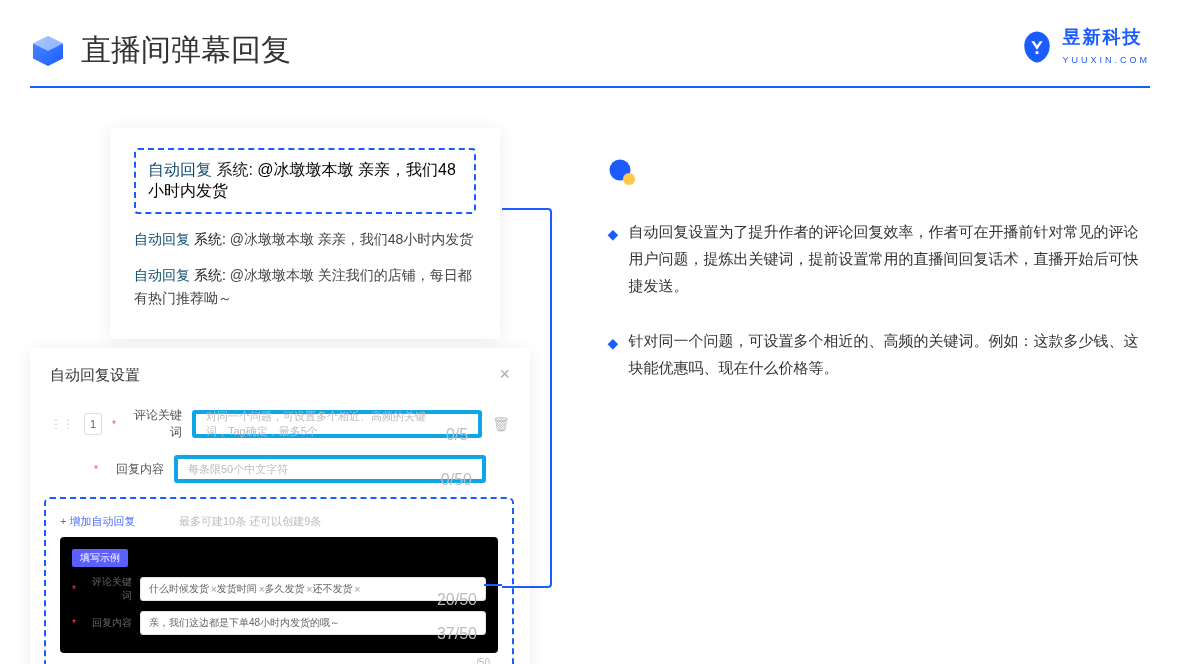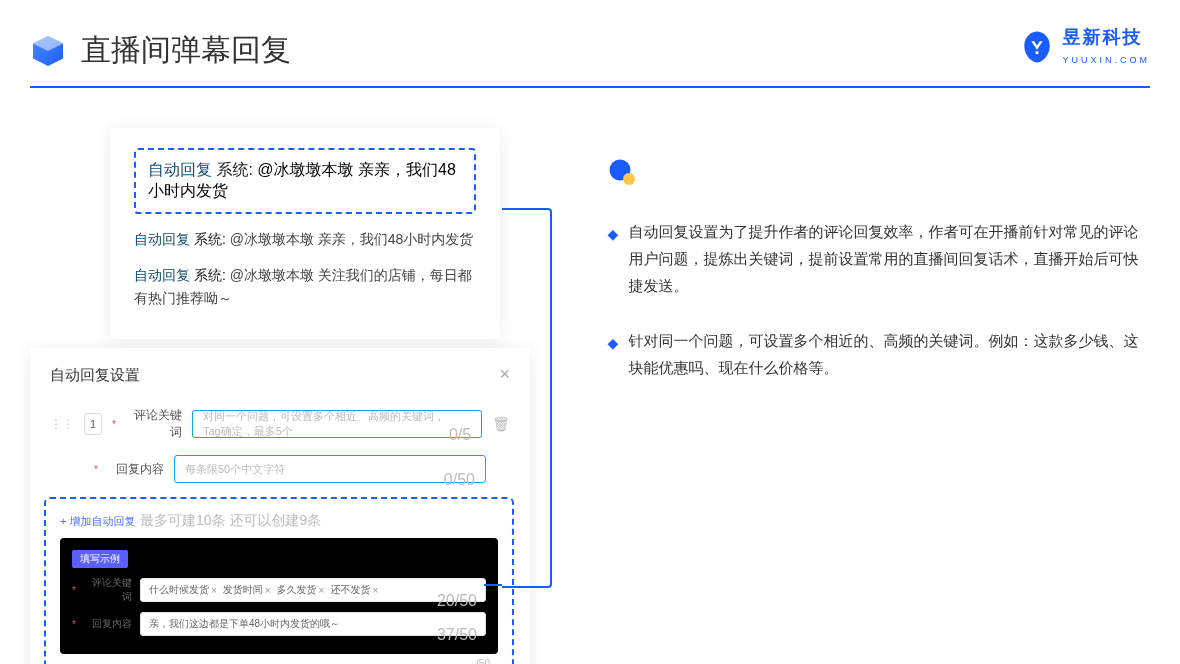--- a/index.html
+++ b/index.html
@@ -30,27 +30,27 @@
 .tag-sys { color: #222; }
 
 .card-settings { top: 220px; left: 0; width: 500px; padding: 16px 20px 24px; }
 .settings-hd { display: flex; justify-content: space-between; align-items: flex-end; font-size: 15px; color: #333; margin-bottom: 22px; }
 .close-x { color: #aaa; font-size: 18px; cursor: pointer; }
 
 .form-row { display: flex; align-items: center; gap: 10px; margin-bottom: 14px; font-size: 12px; }
 .row-num { width: 18px; height: 22px; border: 1px solid #ddd; border-radius: 3px; display: inline-flex; align-items: center; justify-content: center; font-size: 11px; color: #666; }
 .req { color: #e55353; font-size: 10px; }
 .lbl { color: #555; width: 56px; text-align: right; }
-.inp { flex: 1; border: 1px solid #0ea5e9; border-radius: 3px; height: 28px; padding: 0 10px; font-size: 11px; color: #bbb; display: flex; align-items: center; justify-content: space-between; }
+.inp { flex: 1; border: 4px solid #0ea5e9; border-radius: 3px; height: 28px; padding: 0 10px; font-size: 11px; color: #bbb; display: flex; align-items: center; justify-content: space-between; }
 .cnt { color: #bbb; font-size: 16px; margin-top: 22px; }
 .trash { color: #bbb; font-size: 14px; }
 
 .card-example { position: absolute; top: 355px; left: 0; width: 485px; border: 2px dashed #1b5cff; border-radius: 6px; padding: 12px 14px; }
 .add-link { color: #4d71ff; font-size: 11px; }
-.add-hint { color: #bbb; font-size: 14px; }
+.add-hint { color: #bbb; font-size: 11px; margin-left: 39px; }
 .ex-box { background: #000000; border-radius: 4px; padding: 10px 12px; margin-top: 8px; }
 .ex-badge { background: #5b5fff; color: #fff; font-size: 10px; padding: 2px 8px; border-radius: 2px; display: inline-block; margin-bottom: 8px; }
 .ex-row { display: flex; align-items: center; gap: 8px; margin-bottom: 8px; font-size: 10px; }
 .ex-lbl { color: #666; width: 48px; text-align: right; }
 .ex-inp { flex: 1; border: 1px solid #e3e3e8; background: #fff; border-radius: 3px; height: 24px; padding: 0 8px; display: flex; align-items: center; gap: 4px; font-size: 10px; color: #666; justify-content: space-between; }
 .tagchip { display: inline-flex; align-items: center; gap: 2px; }
 .tagx { color: #999; }
 
 .connector { position: absolute; top: 80px; left: 472px; width: 50px; height: 380px; border-top: 2px solid #1b5cff; border-right: 2px solid #1b5cff; border-bottom: 2px solid #1b5cff; border-radius: 0 4px 4px 0; }
 .conn-bot { position: absolute; bottom: 0; left: -18px; width: 18px; border-top: 2px solid #1b5cff; }
@@ -137,21 +137,21 @@
 
       <div class="card-example" style="position:relative;top:0;left:-6px;width:470px;margin-top:8px">
         <span class="add-link">+ 增加自动回复</span>
         <span class="add-hint">最多可建10条 还可以创建9条</span>
         <div class="ex-box">
           <span class="ex-badge">填写示例</span>
           <div class="ex-row">
             <span class="req">*</span>
             <span class="ex-lbl">评论关键词</span>
             <div class="ex-inp">
-              <span style="display:flex;gap:6px">
+              <span style="display:flex;">
                 <span class="tagchip">
                     <span>什么时候发货</span>
                     <span class="tagx">×</span>
                   </span>
                 <span class="tagchip">
                     <span>发货时间</span>
                     <span class="tagx">×</span>
                   </span>
                 <span class="tagchip">
                     <span>多久发货</span>

